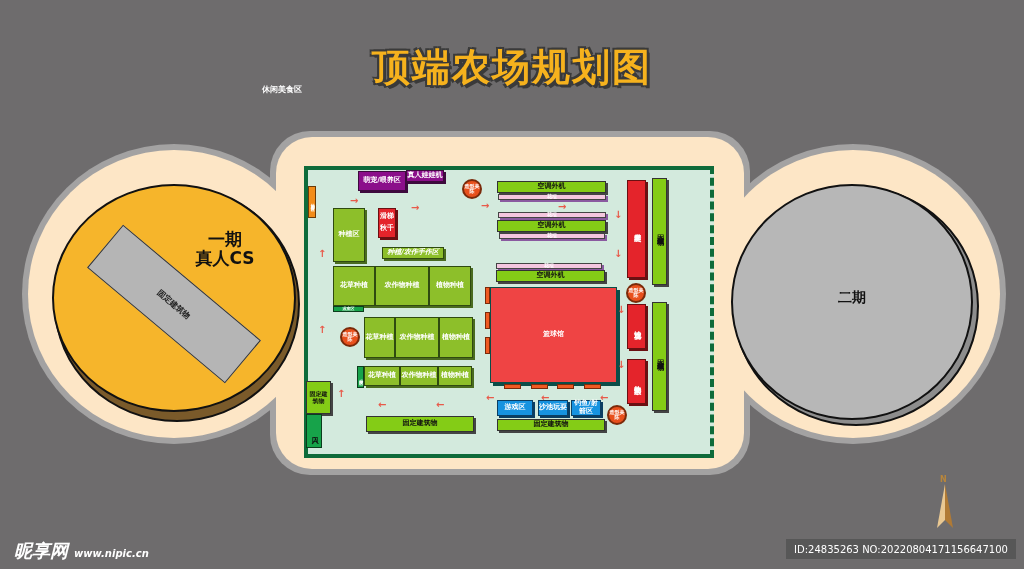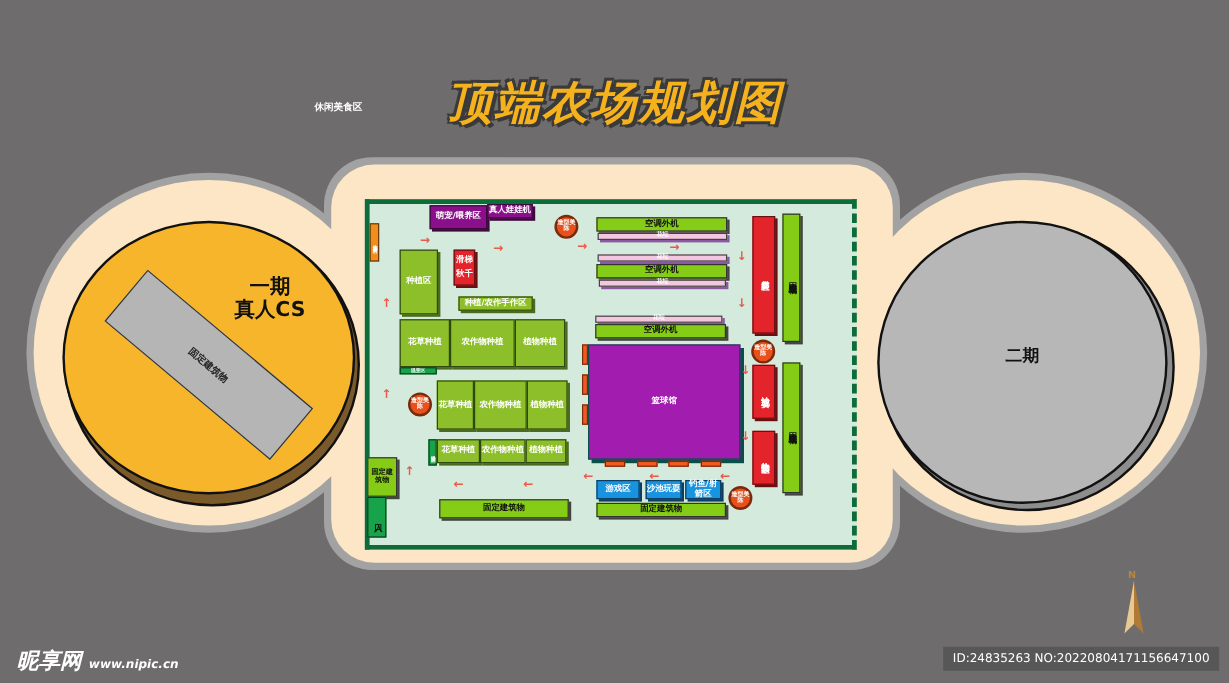--- a/index.html
+++ b/index.html
@@ -1,23 +1,22 @@
 <!DOCTYPE html>
 <html><head>
 <meta charset="utf-8">
 <style>
   * { box-sizing: border-box; margin: 0; padding: 0; }
   html, body { width: 1024px; height: 569px; overflow: hidden; }
   body { background: #6e6c6d; font-family: "DejaVu Sans", sans-serif; position: relative; }
   .abs { position: absolute; }
   .title {
-    left: 0; width: 1024px; top: 60px; text-align: center;
+    left: 0; width: 1024px; top: 42px; text-align: center;
     font-size: 38px; font-weight: bold; color: #f6b21d; letter-spacing: 2px;
     text-shadow: -2px -2px 0 #3a3a3a, 2px -2px 0 #3a3a3a, -2px 2px 0 #3a3a3a, 2px 2px 0 #3a3a3a, 3px 3px 0 #3a3a3a;
-    font-style: italic;
   }
   .subtitle-tag { left: 262px; top: 84px; font-size: 8px; color: #fff; font-weight: bold; }
 
   
   .outline-ring { background: #a3a2a2; border-radius: 50%; }
   .outline-fill { background: #fde6c6; border-radius: 50%; }
   .outline-rect { background: #a3a2a2; border-radius: 40px; }
   .outline-rect-fill { background: #fde6c6; border-radius: 36px; }
 
   
@@ -37,21 +36,21 @@
   .farm { background: #d3eadd; border: 4px solid #0e6b3a; }
 
   .blk { position: absolute; display: flex; align-items: center; justify-content: center;
          font-size: 7px; font-weight: bold; color: #fff; text-align: center; line-height: 1.1; }
   .grey { background: #84cc16; border: 1px solid #333; color: #111; box-shadow: 2px 2px 0 #444; }
   .green { background: #8dbf2a; border: 1px solid #2f4a10; box-shadow: 2px 2px 0 #4a6b20; }
   .dkgreen { background: #17a34a; border: 1px solid #0b3d1c; }
   .purple { background: #8b0f8a; border: 1px solid #3d0a3d; box-shadow: 2px 2px 0 #3d0a3d; }
   .red { background: #e4242b; border: 1px solid #6a1012; box-shadow: 2px 2px 0 #6a1012; }
   .pink { background: #f4c6df; border: 1px solid #444; color: #fff; box-shadow: 2px 2px 0 #8a5aa0; font-size: 5px; }
-  .teal { background: #a21caf; border: 1px solid #0b4d48; box-shadow: 3px 3px 0 #0b4d48; }
+  .teal { background: #ef4444; border: 1px solid #0b4d48; box-shadow: 3px 3px 0 #0b4d48; }
   .blue { background: #1793e0; border: 1px solid #0b3e62; box-shadow: 2px 2px 0 #0b3e62; }
   .orange { background: #f28c1a; border: 1px solid #6a3a08; }
   .orange-red { background: #f05a22; border: 1px solid #7a2a0a; }
   .vtext { writing-mode: vertical-rl; letter-spacing: 1px; }
 
   .badge { position: absolute; width: 20px; height: 20px; border-radius: 50%;
            background: #e8501c; border: 2px solid #7a2a0a; color: #fff; font-size: 5px; font-weight: bold;
            display: flex; align-items: center; justify-content: center; text-align: center; line-height: 1; }
   .arrow { position: absolute; color: #e85a4a; font-size: 10px; font-weight: bold; line-height: 1; }
 
@@ -93,21 +92,21 @@
 <div class="blk orange vtext" style="left:308px;top:186px;width:8px;height:32px;font-size:4px;">休闲美食区</div>
 
 <div class="blk purple" style="left:358px;top:171px;width:48px;height:20px;">萌宠/喂养区</div>
 <div class="blk purple" style="left:406px;top:170px;width:38px;height:12px;">真人娃娃机</div>
 
 <div class="blk green" style="left:333px;top:208px;width:32px;height:54px;">种植区</div>
 <div class="blk red" style="left:378px;top:208px;width:18px;height:30px;flex-direction:column;gap:4px;">
   <span>滑梯</span>
     <span>秋千</span>
 </div>
-<div class="blk green" style="left:382px;top:247px;width:62px;height:12px;">种植/农作手作区</div>
+<div class="blk green" style="left:382px;top:247px;width:62px;height:12px;font-style:italic;">种植/农作手作区</div>
 
 <div class="blk green" style="left:333px;top:266px;width:42px;height:40px;">花草种植</div>
 <div class="blk green" style="left:375px;top:266px;width:54px;height:40px;">农作物种植</div>
 <div class="blk green" style="left:429px;top:266px;width:42px;height:40px;">植物种植</div>
 <div class="blk dkgreen" style="left:333px;top:306px;width:31px;height:6px;font-size:4px;">温室区</div>
 
 <div class="blk green" style="left:364px;top:317px;width:31px;height:41px;">花草种植</div>
 <div class="blk green" style="left:395px;top:317px;width:44px;height:41px;">农作物种植</div>
 <div class="blk green" style="left:439px;top:317px;width:34px;height:41px;">植物种植</div>
 

